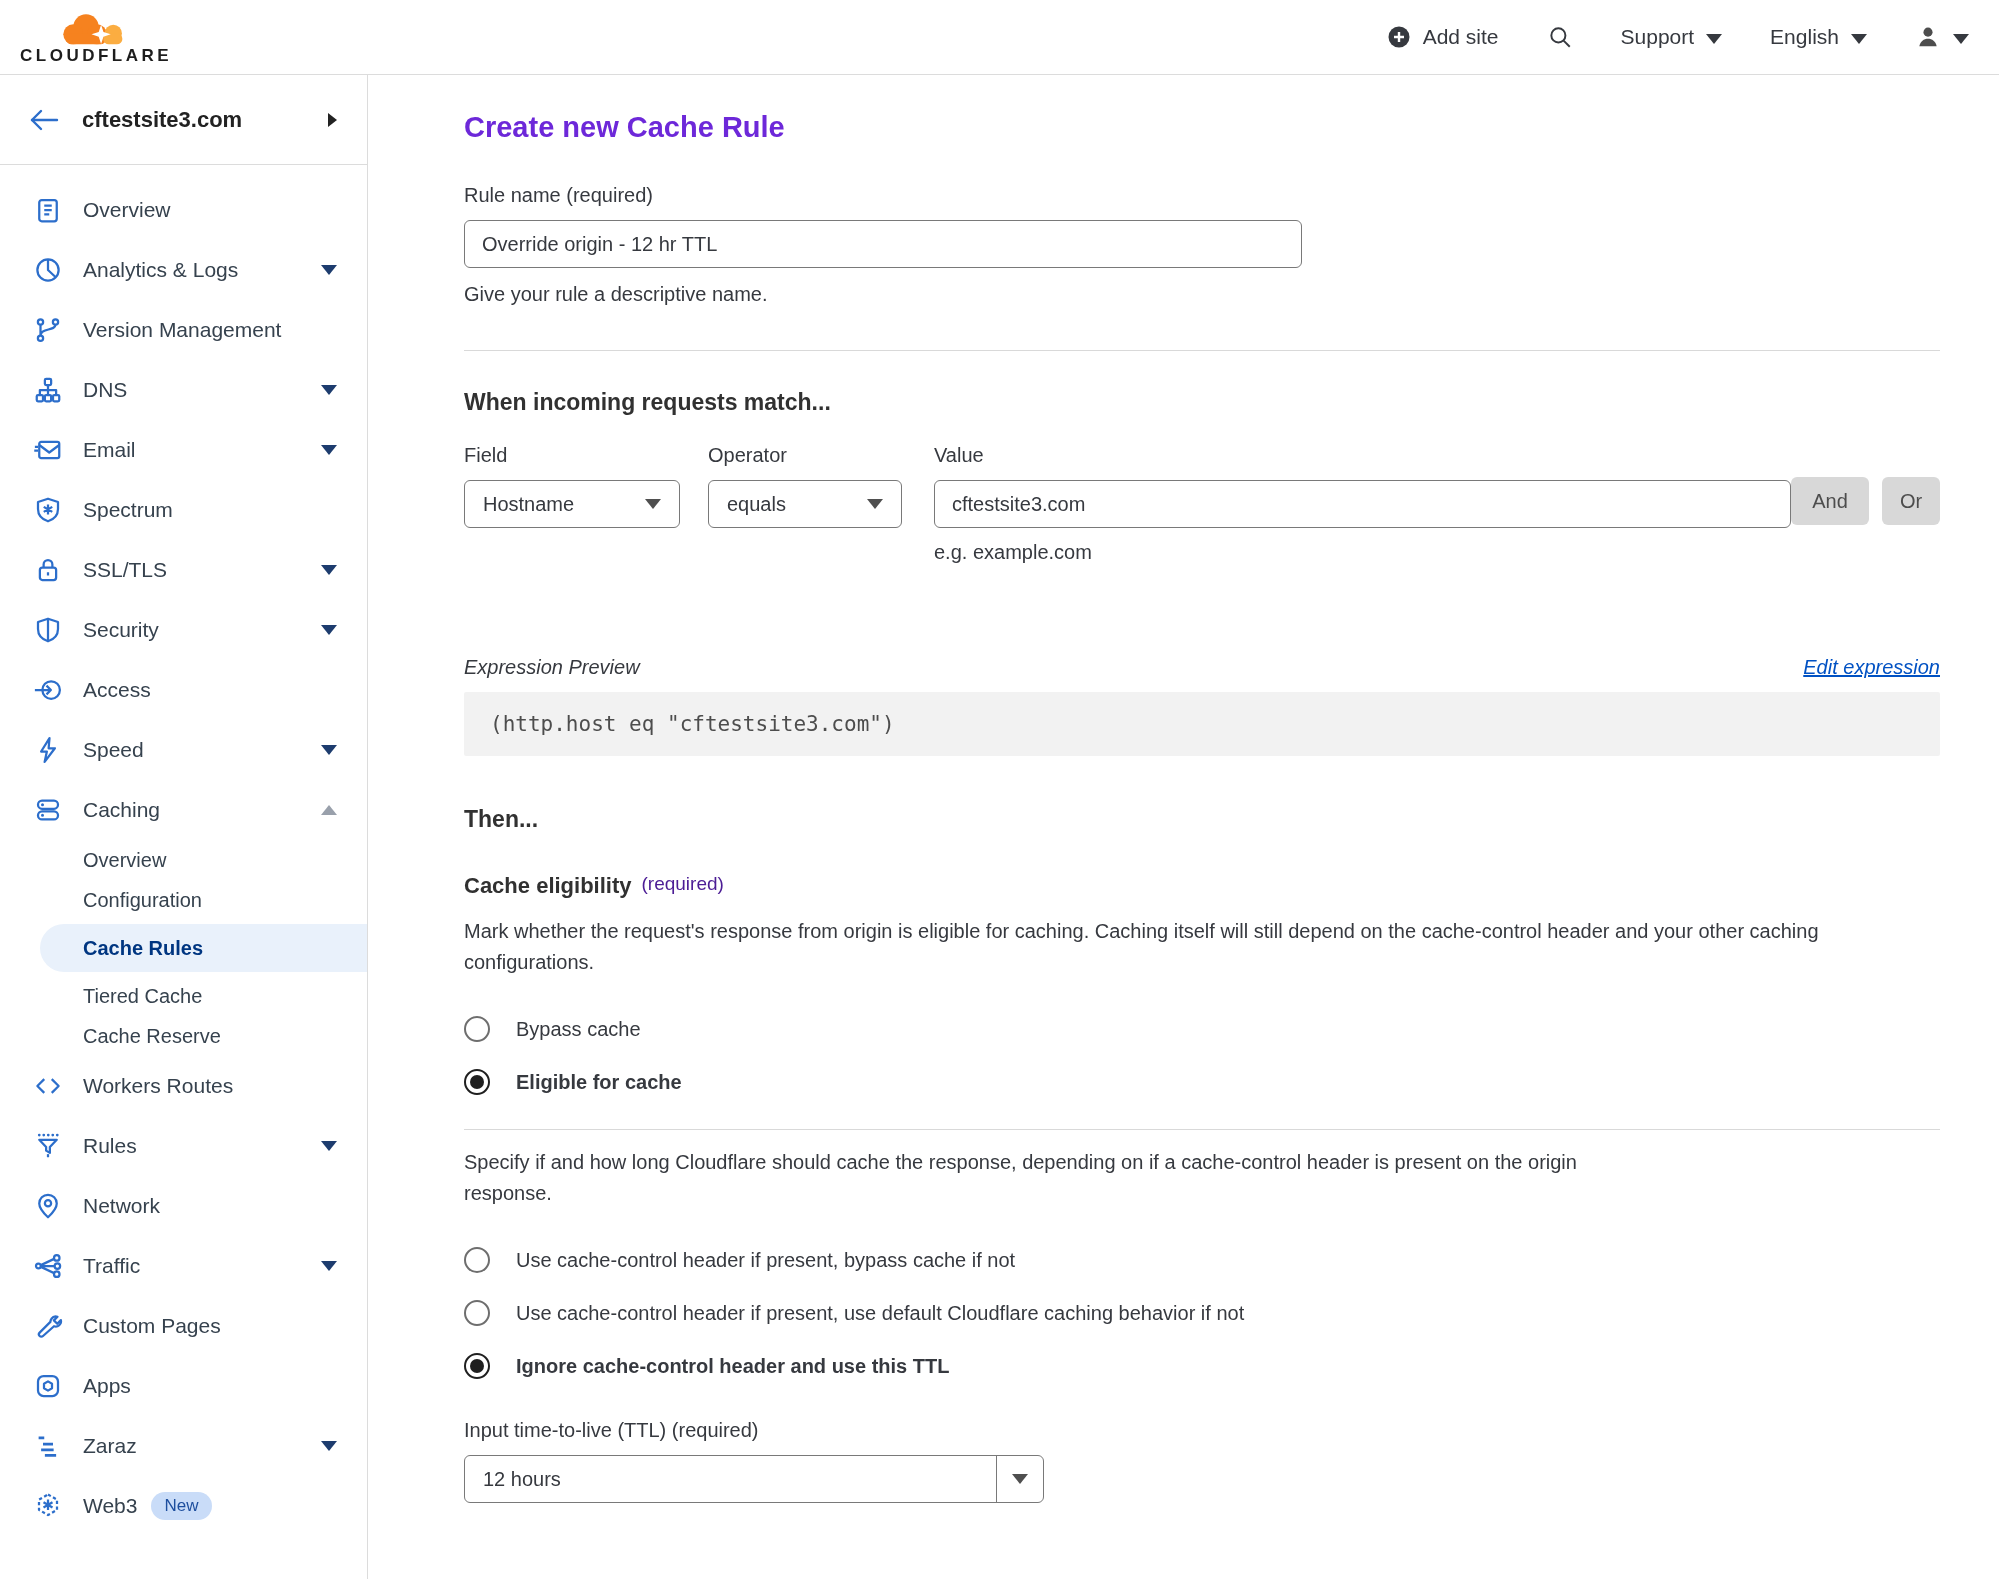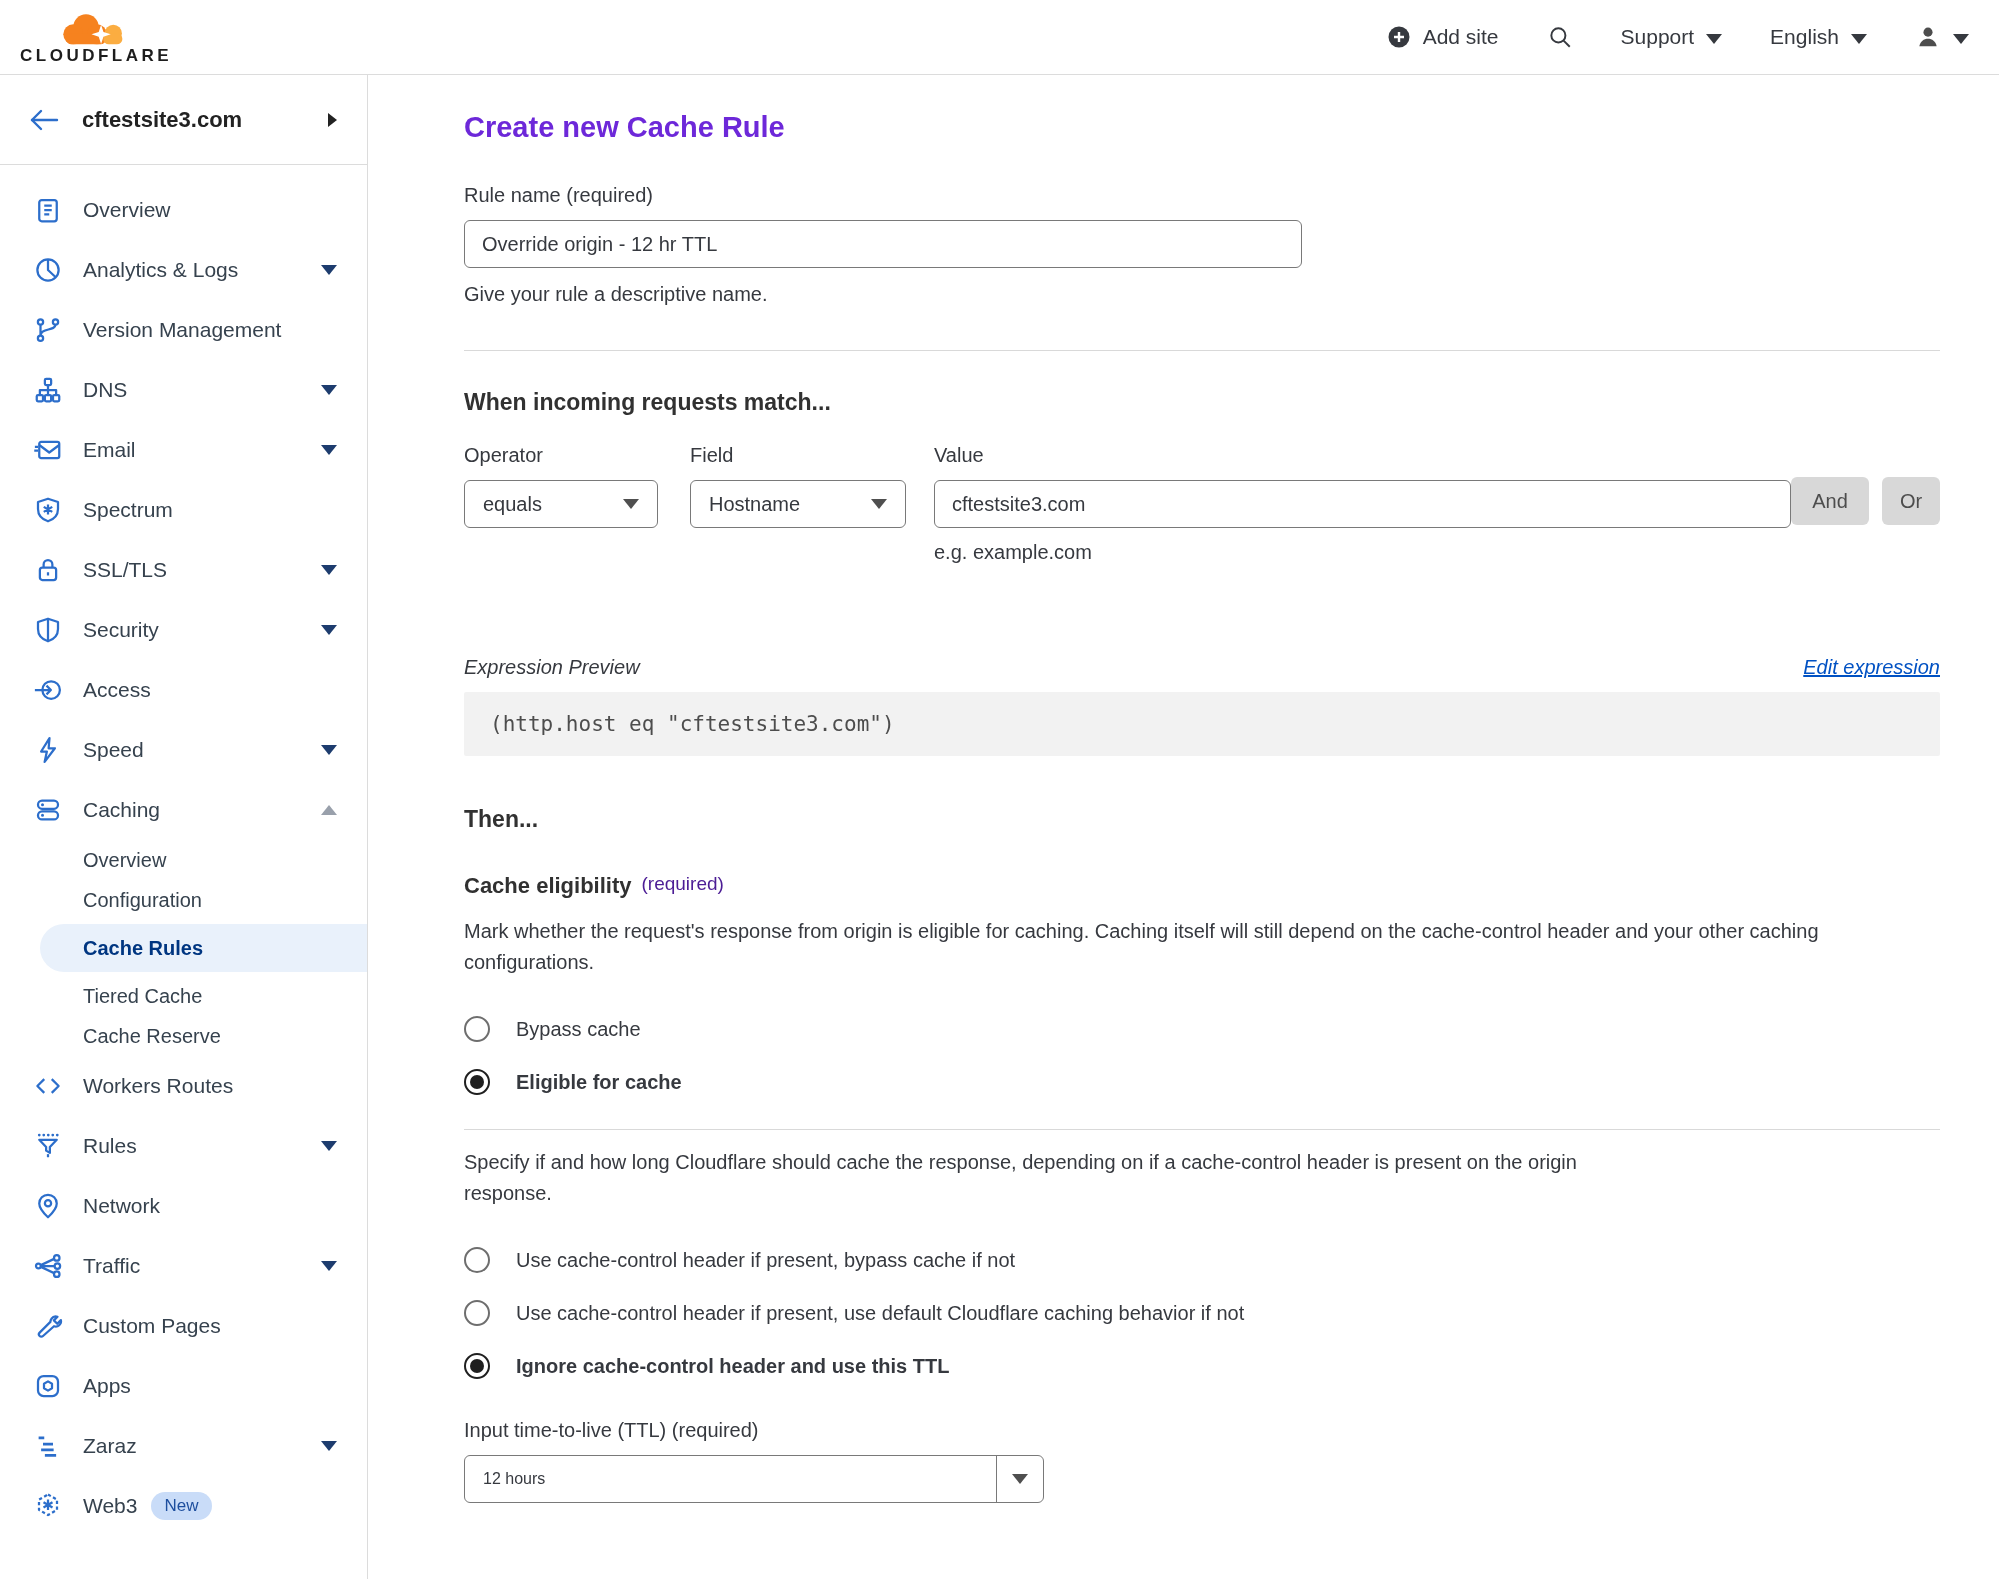--- a/index.html
+++ b/index.html
@@ -82,21 +82,21 @@
   .radio-row { display:flex; align-items:center; margin-top:27px; cursor:pointer; }
   .radio-row.first { margin-top:38px; }
   .radio { width:26px; height:26px; border-radius:50%; border:2px solid #6e6e6e; flex:none; position:relative; background:#fff; }
   .radio.selected { border-color:#1f1f1f; }
   .radio.selected::after { content:""; position:absolute; inset:4px; border-radius:50%; background:#1f1f1f; }
   .radio-label { margin-left:26px; font-size:20px; }
   .radio-label.bold { font-weight:700; }
 
   .ttl-select { margin-top:13px; width:580px; height:48px; border:1px solid #797979; border-radius:6px;
                 display:flex; overflow:hidden; background:#fff; cursor:pointer; }
-  .ttl-value { flex:1; display:flex; align-items:center; padding:0 18px; font-size:16px; }
+  .ttl-value { flex:1; display:flex; align-items:center; padding:0 18px; font-size:20px; }
   .ttl-arrow { width:47px; border-left:1px solid #797979; display:flex; align-items:center; justify-content:center; }
   .ttl-arrow span { width:0; height:0; border-left:8px solid transparent; border-right:8px solid transparent;
                     border-top:10px solid #4f4f4f; }
 </style>
 </head>
 <body>
 
 <div class="page">
 
   <header class="topbar">
@@ -323,34 +323,34 @@
 
     <label class="field-label mt-label">Rule name (required)</label>
     <input class="text-input" type="text" value="Override origin - 12 hr TTL" style="">
     <div class="help">Give your rule a descriptive name.</div>
 
     <div class="divider"></div>
 
     <div class="h2">When incoming requests match...</div>
 
     <div class="match-row">
+      <div class="match-col col-field">
+        <span class="field-label">Field</span>
+        <div class="select">
+          <span>Hostname</span>
+          <span class="sel-caret"></span>
+        </div>
+      </div>
       <div class="match-col col-operator">
         <span class="field-label">Operator</span>
         <div class="select">
           <span>equals</span>
           <span class="sel-caret"></span>
         </div>
       </div>
-      <div class="match-col col-field">
-        <span class="field-label">Field</span>
-        <div class="select">
-          <span>Hostname</span>
-          <span class="sel-caret"></span>
-        </div>
-      </div>
       <div class="match-col col-value">
         <span class="field-label" style="margin-bottom:13px; display:block;">Value</span>
         <input class="value-input" type="text" value="cftestsite3.com" style="">
         <div class="help" style="margin-top:13px;">e.g. example.com</div>
       </div>
       <button class="andor btn-and">And</button>
       <button class="andor btn-or">Or</button>
     </div>
 
     <div class="expr-row">

